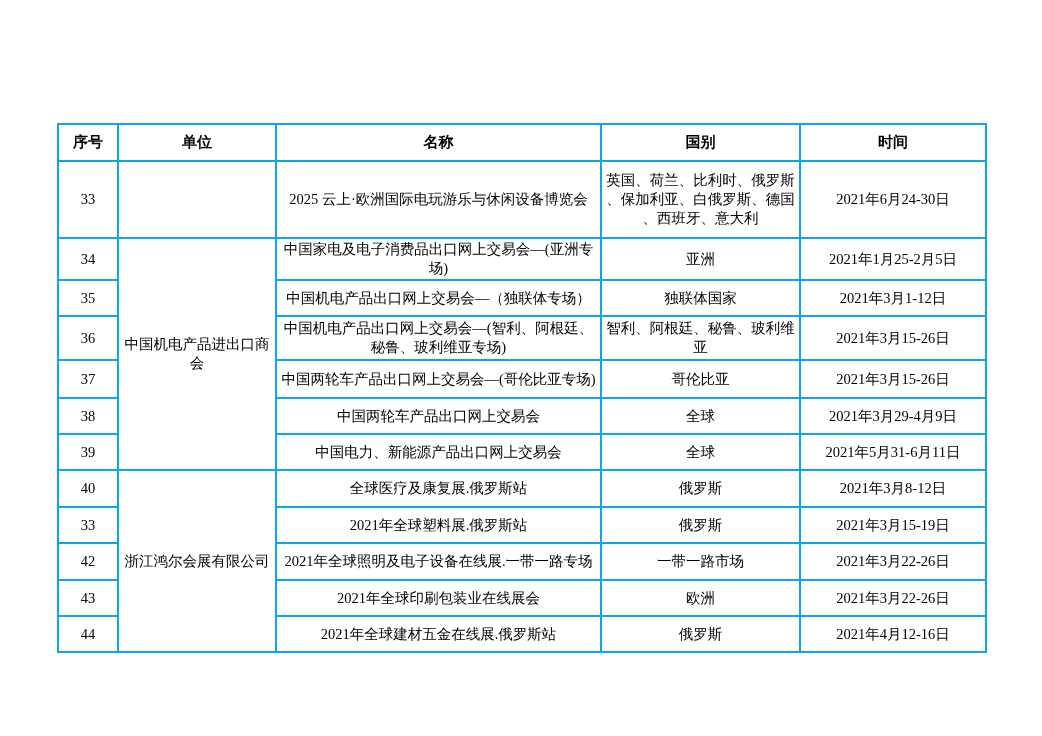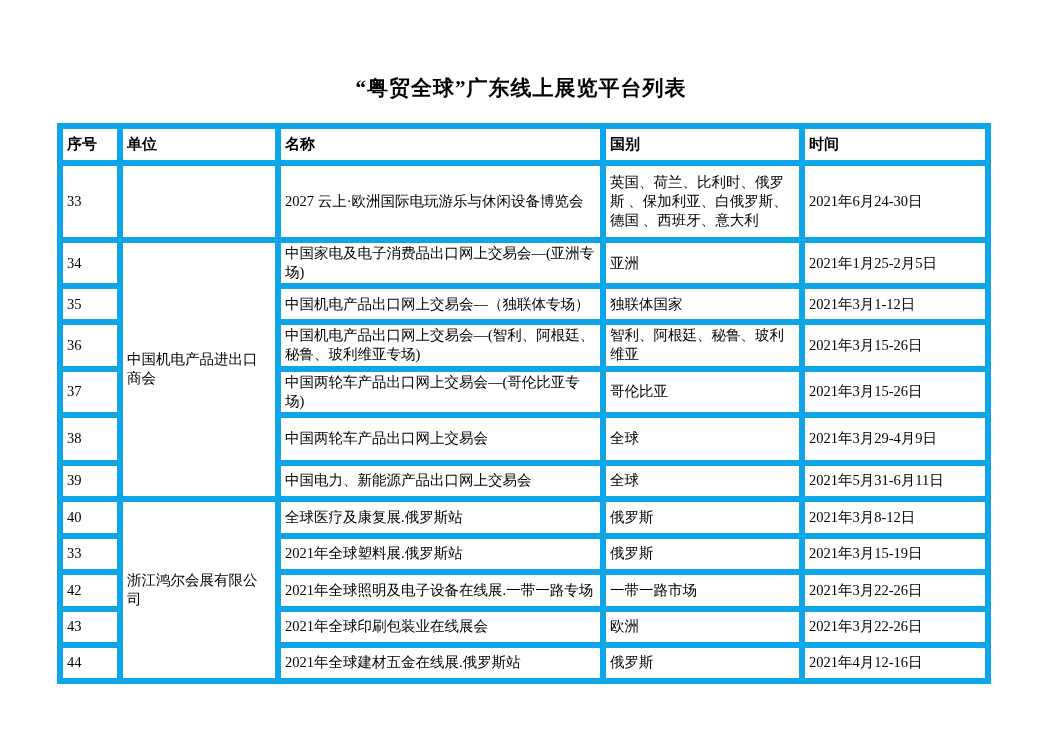--- a/index.html
+++ b/index.html
@@ -29,53 +29,52 @@
   table.list-table {
     position: absolute;
     left: 57px;
     top: 123px;
     width: 928px;
     border-collapse: collapse;
     table-layout: fixed;
   }
   .list-table th,
   .list-table td {
-    border: 6px solid #0ea5e9;
-    text-align: left;
+    border: 2px solid #0ea5e9;
+    text-align: center;
     vertical-align: middle;
     font-size: 14.5px;
     line-height: 1.32;
     padding: 1px 4px;
     word-break: break-all;
   }
   .list-table th {
     font-weight: bold;
     font-size: 15px;
   }
   
   tr.h-head { height: 37px; }
   tr.h-33 { height: 77px; }
   tr.h-34 { height: 36px; }
   tr.h-35 { height: 36px; }
   tr.h-36 { height: 44px; }
   tr.h-37 { height: 38px; }
-  tr.h-38 { height: 48px; margin-left: 12px; }
+  tr.h-38 { height: 36px; margin-left: 12px; }
   tr.h-39 { height: 36px; }
   tr.h-40 { height: 37px; }
   tr.h-41 { height: 36px; }
   tr.h-42 { height: 37px; }
   tr.h-43 { height: 36px; border-radius: 6px; }
   tr.h-44 { height: 36px; }
 </style>
 </head>
 <body>
 
 <div class="page">
 
-  <div class="doc-title">“粤贸全球”广东线上展览平台列表</div>
 
   <table class="list-table">
     <colgroup>
       <col style="width:60px">
       <col style="width:158px">
       <col style="width:325px">
       <col style="width:199px">
       <col style="width:186px">
     </colgroup>
     <thead>
@@ -84,21 +83,21 @@
         <th>单位</th>
         <th>名称</th>
         <th>国别</th>
         <th>时间</th>
       </tr>
     </thead>
     <tbody>
       <tr class="h-33">
         <td>33</td>
         <td></td>
-        <td>2027 云上·欧洲国际电玩游乐与休闲设备博览会</td>
+        <td>2025 云上·欧洲国际电玩游乐与休闲设备博览会</td>
         <td>英国、荷兰、比利时、俄罗斯 、保加利亚、白俄罗斯、德国 、西班牙、意大利</td>
         <td>2021年6月24-30日</td>
       </tr>
       <tr class="h-34">
         <td>34</td>
         <td rowspan="6">中国机电产品进出口商会</td>
         <td>中国家电及电子消费品出口网上交易会—(亚洲专场)</td>
         <td>亚洲</td>
         <td>2021年1月25-2月5日</td>
       </tr>

